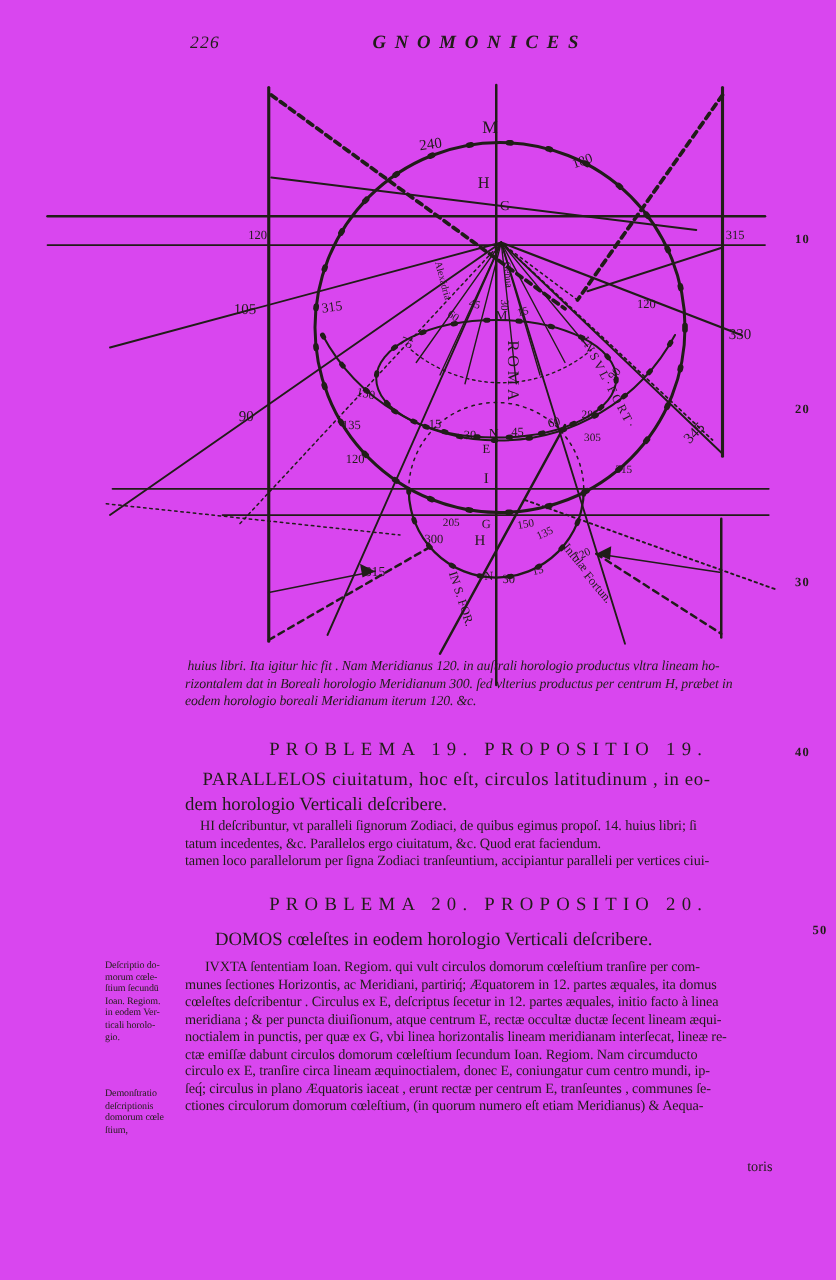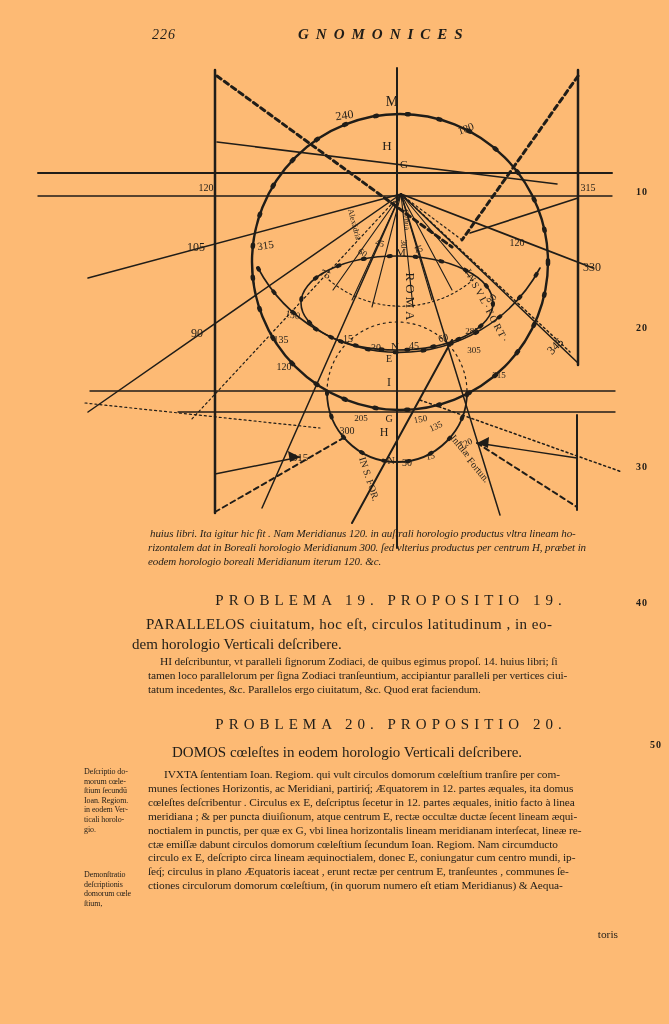--- a/index.html
+++ b/index.html
@@ -1,32 +1,32 @@
 <!DOCTYPE html>
 <html><head>
 <meta charset="utf-8">
 <style>
   html,body{margin:0;padding:0;background:#e8e6e0;}
   .page{
     position:relative;width:669px;height:1024px;margin:0 auto;
-    background:#fdba74;color:#201d18;overflow:hidden;
+    background:#d946ef;color:#201d18;overflow:hidden;
     font-family:"Liberation Serif","DejaVu Serif",serif;
   }
   .abs{position:absolute;}
   .pagenum{left:152px;top:27px;font-size:14px;font-style:italic;letter-spacing:1px;}
   .runtitle{left:298px;top:26px;font-size:15px;font-style:italic;font-weight:bold;letter-spacing:7px;}
   #diagram{position:absolute;left:0;top:0;}
   #diagram text{font-family:"Liberation Serif","DejaVu Serif",serif;fill:#201d18;}
   .caption{left:148px;top:526px;width:472px;font-size:11px;font-style:italic;line-height:14px;letter-spacing:-0.1px;}
   .caption div:first-child{padding-left:2px;}
   .heading{width:470px;text-align:center;font-size:15px;letter-spacing:5px;white-space:nowrap;}
   .h19{left:156px;top:592px;}
   .h20{left:156px;top:716px;}
   .propline{width:480px;font-size:15px;line-height:20px;}
-  .prop19{left:132px;top:614px;font-family:Liberation Serif, serif;}
+  .prop19{left:148px;top:614px;font-family:Liberation Serif, serif;}
   .prop19 div:first-child{padding-left:14px;letter-spacing:0.5px;}
   .prop20{left:148px;top:742px;}
   .prop20 div:first-child{padding-left:24px;}
   .bodytext{width:476px;font-size:11.4px;line-height:13.9px;letter-spacing:-0.1px;}
   .para19{left:148px;top:655px;}
   .para19 div:first-child{padding-left:12px;}
   .para20{left:148px;top:768px;}
   .para20 div:first-child{padding-left:16px;}
   .catchword{left:448px;top:893px;width:170px;text-align:right;font-size:11.4px;margin-top:35px;}
   .mnote{left:84px;width:62px;font-size:8px;line-height:9.6px;letter-spacing:-0.1px;}
@@ -167,36 +167,36 @@
       <div>eodem horologio boreali Meridianum iterum 120. &amp;c.</div>
     </div>
 
   <div class="abs heading h19">PROBLEMA 19. PROPOSITIO 19.</div>
   <div class="abs propline prop19">
       <div>PARALLELOS ciuitatum, hoc eſt, circulos latitudinum , in eo-</div>
       <div>dem horologio Verticali deſcribere.</div>
     </div>
   <div class="abs bodytext para19">
       <div>HI deſcribuntur, vt paralleli ſignorum Zodiaci, de quibus egimus propoſ. 14. huius libri; ſi</div>
+      <div>tatum incedentes, &amp;c. Parallelos ergo ciuitatum, &amp;c. Quod erat faciendum.</div>
       <div>tamen loco parallelorum per ſigna Zodiaci tranſeuntium, accipiantur paralleli per vertices ciui-</div>
-      <div>tatum incedentes, &amp;c. Parallelos ergo ciuitatum, &amp;c. Quod erat faciendum.</div>
     </div>
 
   <div class="abs heading h20">PROBLEMA 20. PROPOSITIO 20.</div>
   <div class="abs propline prop20">
       <div>DOMOS cœleſtes in eodem horologio Verticali deſcribere.</div>
     </div>
   <div class="abs bodytext para20">
       <div>IVXTA ſententiam Ioan. Regiom. qui vult circulos domorum cœleſtium tranſire per com-</div>
       <div>munes ſectiones Horizontis, ac Meridiani, partiriq́; Æquatorem in 12. partes æquales, ita domus</div>
       <div>cœleſtes deſcribentur . Circulus ex E, deſcriptus ſecetur in 12. partes æquales, initio facto à linea</div>
       <div>meridiana ; &amp; per puncta diuiſionum, atque centrum E, rectæ occultæ ductæ ſecent lineam æqui-</div>
       <div>noctialem in punctis, per quæ ex G, vbi linea horizontalis lineam meridianam interſecat, lineæ re-</div>
       <div>ctæ emiſſæ dabunt circulos domorum cœleſtium ſecundum Ioan. Regiom. Nam circumducto</div>
-      <div>circulo ex E, deſcripto circa lineam æquinoctialem, donec E, coniungatur cum centro mundi, ip-</div>
+      <div>circulo ex E, tranſire circa lineam æquinoctialem, donec E, coniungatur cum centro mundi, ip-</div>
       <div>ſeq́; circulus in plano Æquatoris iaceat , erunt rectæ per centrum E, tranſeuntes , communes ſe-</div>
       <div>ctiones circulorum domorum cœleſtium, (in quorum numero eſt etiam Meridianus) &amp; Aequa-</div>
     </div>
   <div class="abs catchword">toris</div>
 
   <div class="abs mnote mn2">
       <div>Deſcriptio do-</div>
       <div>morum cœle-</div>
       <div>ſtium ſecundū</div>
       <div>Ioan. Regiom.</div>

